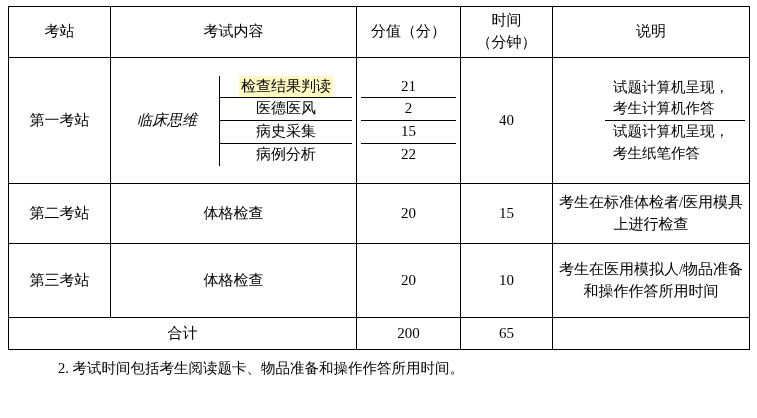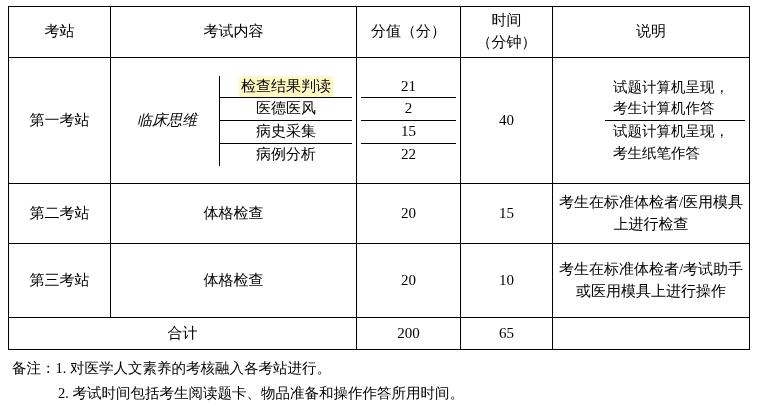--- a/index.html
+++ b/index.html
@@ -201,30 +201,29 @@
         <td>20</td>
         <td>15</td>
         <td class="note-cell">考生在标准体检者/医用模具上进行检查</td>
       </tr>
 
       <tr style="height:74px;">
         <td>第三考站</td>
         <td>体格检查</td>
         <td>20</td>
         <td>10</td>
-        <td class="note-cell">考生在标准体检者/考试助手或医用模具上进行操作</td>
+        <td class="note-cell">考生在医用模拟人/物品准备和操作作答所用时间</td>
       </tr>
 
       <tr style="height:32px;">
         <td colspan="2">合计</td>
         <td>200</td>
         <td>65</td>
         <td class="note-cell"></td>
       </tr>
     </tbody>
   </table>
 
   <div class="remarks">
-    <div>备注：1. 对医学人文素养的考核融入各考站进行。</div>
     <div class="line2">2. 考试时间包括考生阅读题卡、物品准备和操作作答所用时间。</div>
   </div>
 
 </div>
 
 </body></html>

